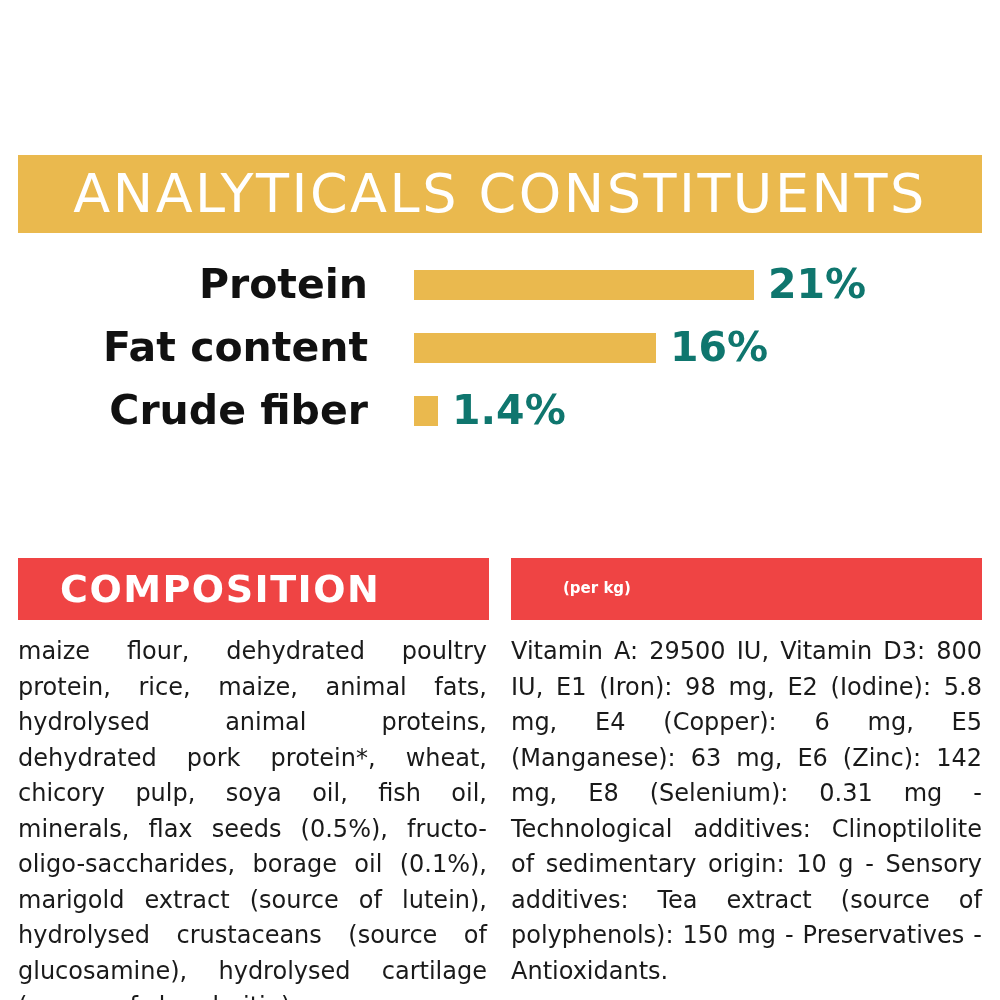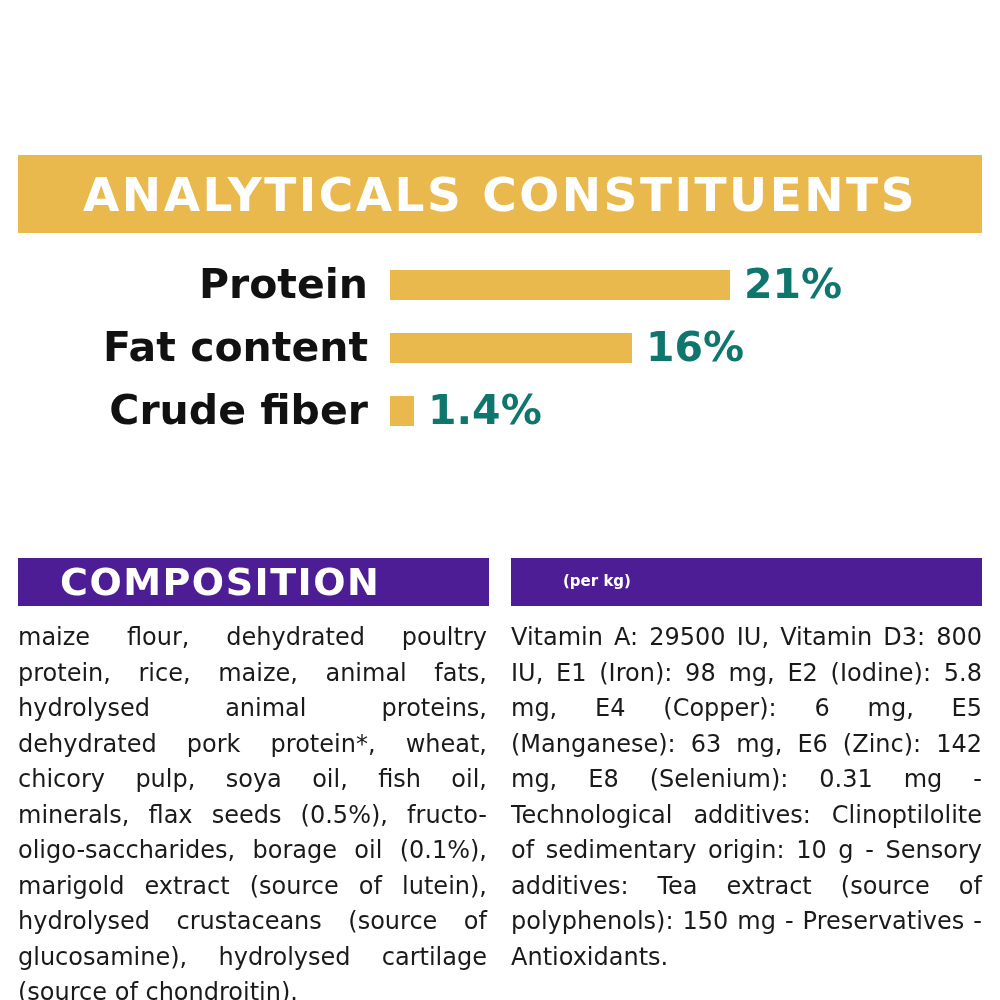--- a/index.html
+++ b/index.html
@@ -30,35 +30,36 @@
   }
   .band {
     background: #eab94e;
     height: 78px;
     display: flex;
     align-items: center;
     justify-content: center;
   }
   .band-title {
     color: #ffffff;
-    font-size: 47px;
-    font-weight: bold;
+    font-size: 54px;
+    font-weight: normal;
     letter-spacing: 2.5px;
     font-family: "DejaVu Sans", sans-serif;
     line-height: 1;
   }
 
   .chart {
     margin-top: 20px;
     padding-left: 50px;
   }
   .chart-row {
     display: flex;
     align-items: center;
     height: 63px;
+    gap: 24px;
   }
   .chart-label {
     width: 300px;
     text-align: right;
     padding-right: 22px;
     font-size: 41px;
     font-weight: bold;
     color: #111111;
     white-space: nowrap;
     line-height: 1;
@@ -86,22 +87,22 @@
     left: 18px;
     top: 558px;
     width: 964px;
     display: flex;
     gap: 22px;
   }
   .col {
     width: 471px;
   }
   .col-head {
-    background: #4c1d95;
-    height: 48px;
+    background: #ef4444;
+    height: 62px;
     display: flex;
     align-items: center;
     padding-left: 42px;
     box-sizing: border-box;
   }
   .col-head-title {
     color: #ffffff;
     font-size: 38px;
     font-weight: bold;
     letter-spacing: 1.5px;

